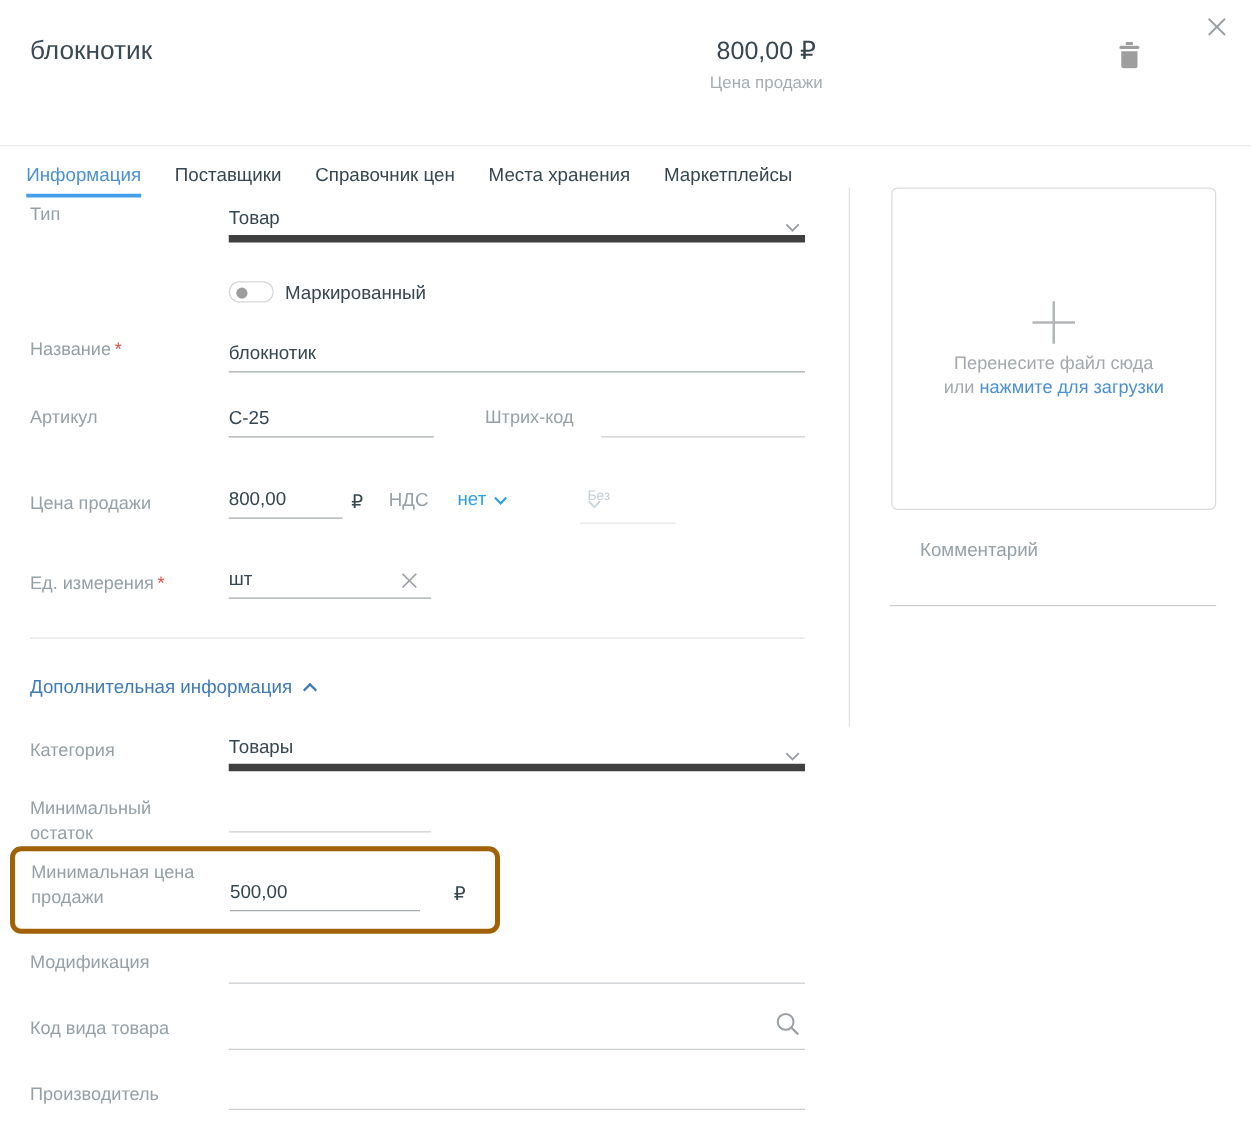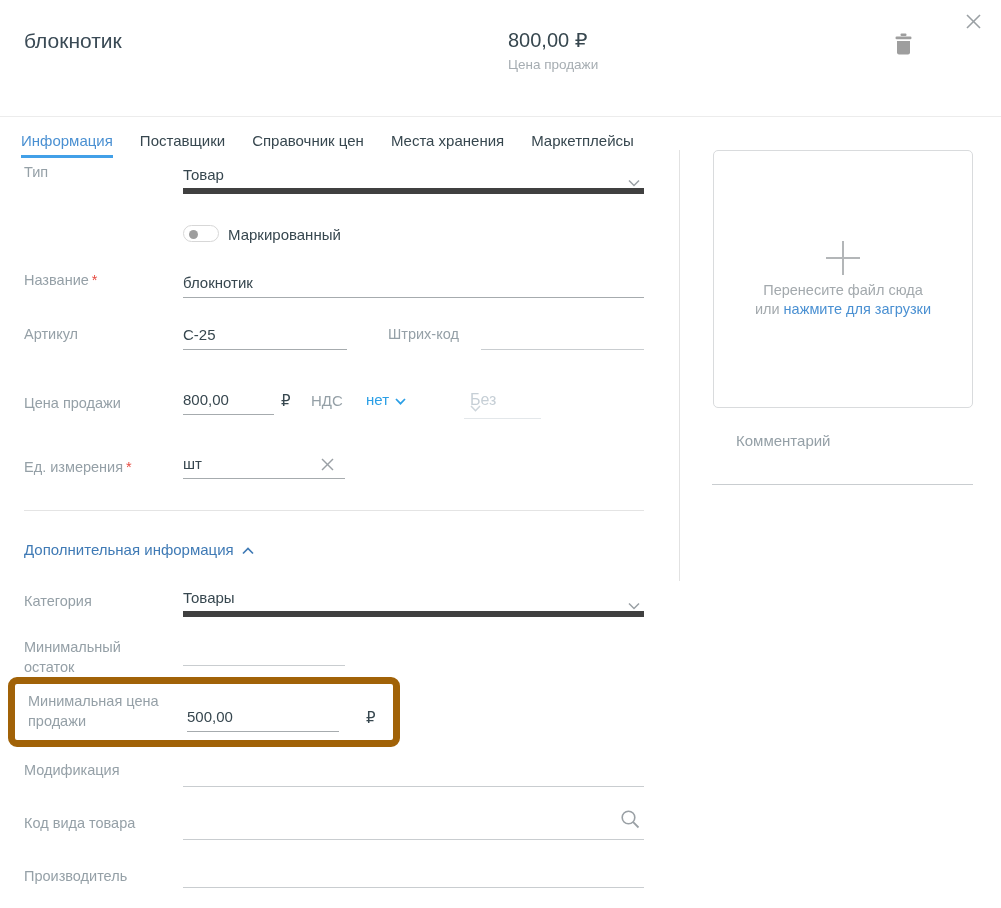--- a/index.html
+++ b/index.html
@@ -12,21 +12,21 @@
   .inp { position:absolute; border:0; border-bottom:1px solid #a6abae; background:transparent;
          font-size:15px; color:#37474f; font-family:inherit; padding:0 0 6px 0; outline:none; }
   .inp.light { border-bottom-color:#c9cdd0; }
   .sel { position:absolute; border-bottom:6px solid #404040; font-size:15px; color:#37474f;
          cursor:pointer; }
   .sel .chev { position:absolute; right:4px; top:7px; }
   .currency { font-family:"DejaVu Sans", sans-serif; }
 
   
   .title { left:24px; top:29px; font-size:21px; color:#3a4a55; }
-  .pricewrap { left:508px; top:28px; width:250px; }
+  .pricewrap { left:488px; top:28px; width:250px; text-align:center; }
   .priceval { font-size:20px; color:#37474f; }
   .pricecap { font-size:13.5px; color:#a6adb2; margin-top:5px; }
   .iconbtn { position:absolute; background:none; border:none; cursor:pointer; padding:0; }
 
   
   .tabs { left:21px; top:92px; display:flex; gap:27px; }
   .tab { font-size:15px; color:#37474f; cursor:pointer; position:relative; padding-bottom:7px;margin-top:40px; }
   .tab.active { color:#4a90d2; }
   .tab.active::after { content:""; position:absolute; left:0; right:0; bottom:-2px;
     height:3px; background:#42a0e8; }
@@ -39,25 +39,25 @@
     background:#9e9e9e; }
 
   .divider { left:24px; top:510px; width:620px; height:1px; background:#e4e4e4; }
 
   .seclink { left:24px; top:541px; display:flex; gap:8px;
     font-size:15px; color:#3f7ab5; cursor:pointer; }
 
   .vatlink { left:366px; top:391px; display:flex; align-items:center; gap:6px;
     font-size:15px; color:#2b9fe6; cursor:pointer; }
   .vat-disabled { left:464px; top:390px; width:77px; height:29px;
-    border-bottom:1px solid #e3e7ea; font-size:16px; color:#c6cfd6; cursor:default; }
+    border-bottom:1px solid #e3e7ea; font-size:11px; color:#c6cfd6; cursor:default; }
   .vat-disabled span { position:absolute; left:6px; top:1px; }
   .vat-disabled .chev { position:absolute; right:5px; top:8px; }
 
-  .hibox { left:8px; top:677px; width:392px; height:70px; border:7px solid #a16207;
+  .hibox { left:8px; top:677px; width:392px; height:70px; border:4px solid #a16207;
     border-radius:9px; }
 
   .vdivider { left:679px; top:150px; width:1px; height:431px; background:#e2e2e2; }
   .upload { left:713px; top:150px; width:260px; height:258px; border:1px solid #d9dbdd;
     border-radius:5px; display:flex; flex-direction:column; align-items:center;
     justify-content:center; cursor:pointer; text-align:center; }
   .upload .drop { font-size:14.5px; color:#a3a9ad; margin-top:0; line-height:19px; }
   .upload .row2 { font-size:14.5px; color:#a3a9ad; line-height:19px; }
   .upload .link { color:#4a90d2; cursor:pointer; }
 

